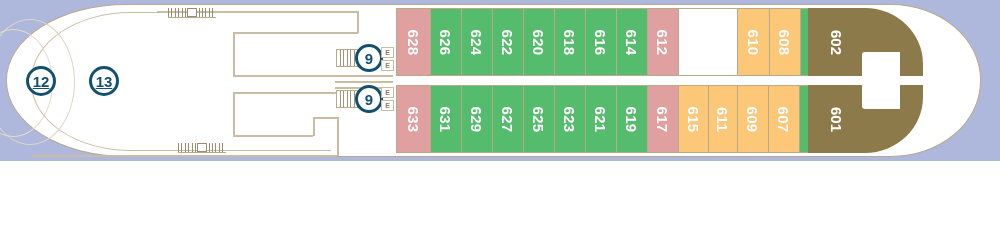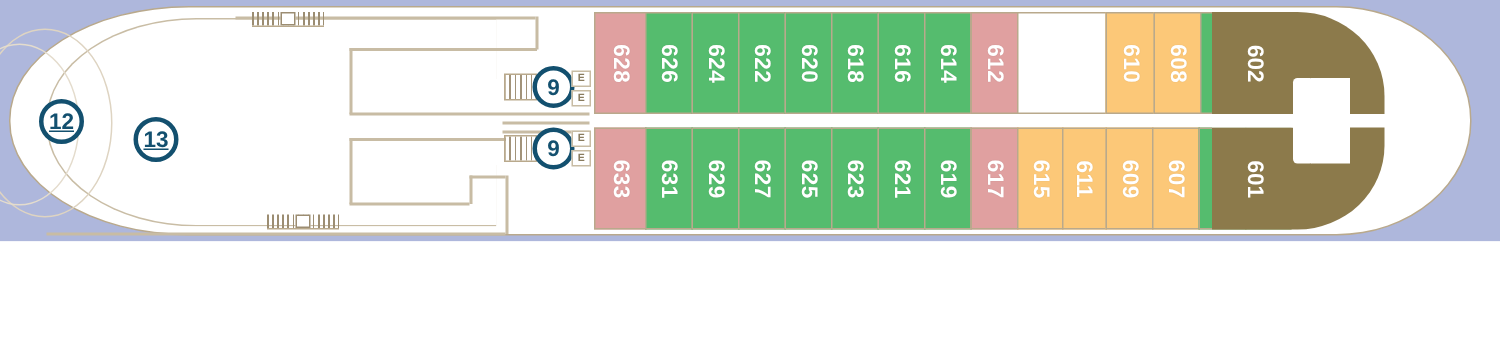--- a/index.html
+++ b/index.html
@@ -340,21 +340,21 @@
     <span class="bow-label" style="left:16px; top:26px;">601</span>
   </div>
 
   <div class="bow-notch" style="left:808px; top:76px; width:62px; height:9px;"></div>
   <div class="bow-notch" style="left:862px; top:52px; width:14px; height:57px; border-radius:3px;"></div>
   <div class="bow-notch" style="left:874px; top:52px; width:26px; height:57px;"></div>
 
   <div class="badge big" style="left:26px; top:66px;">
     <span>12</span>
   </div>
-  <div class="badge big" style="left:89px; top:78px;">
+  <div class="badge big" style="left:89px; top:66px;">
     <span>13</span>
   </div>
 
   <div class="stairs" style="left:336px; top:49px;"></div>
   <div class="badge mid" style="left:355px; top:44px;">
     <span>9</span>
   </div>
   <div class="etag" style="left:381px; top:47px;">
     <span>E</span>
   </div>

